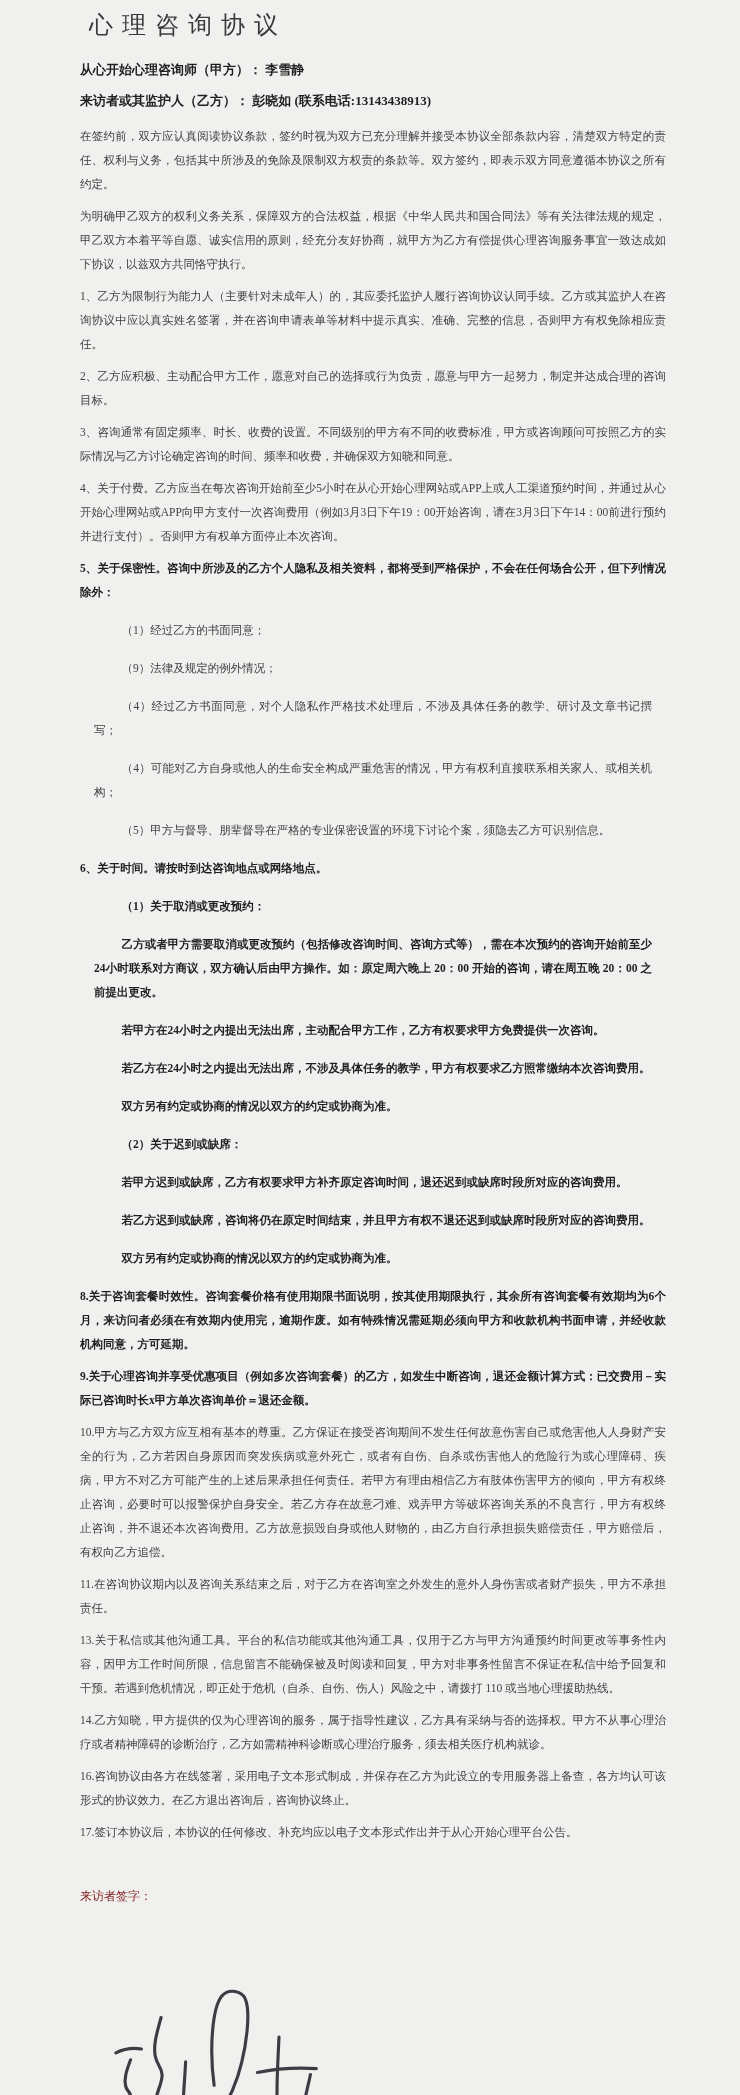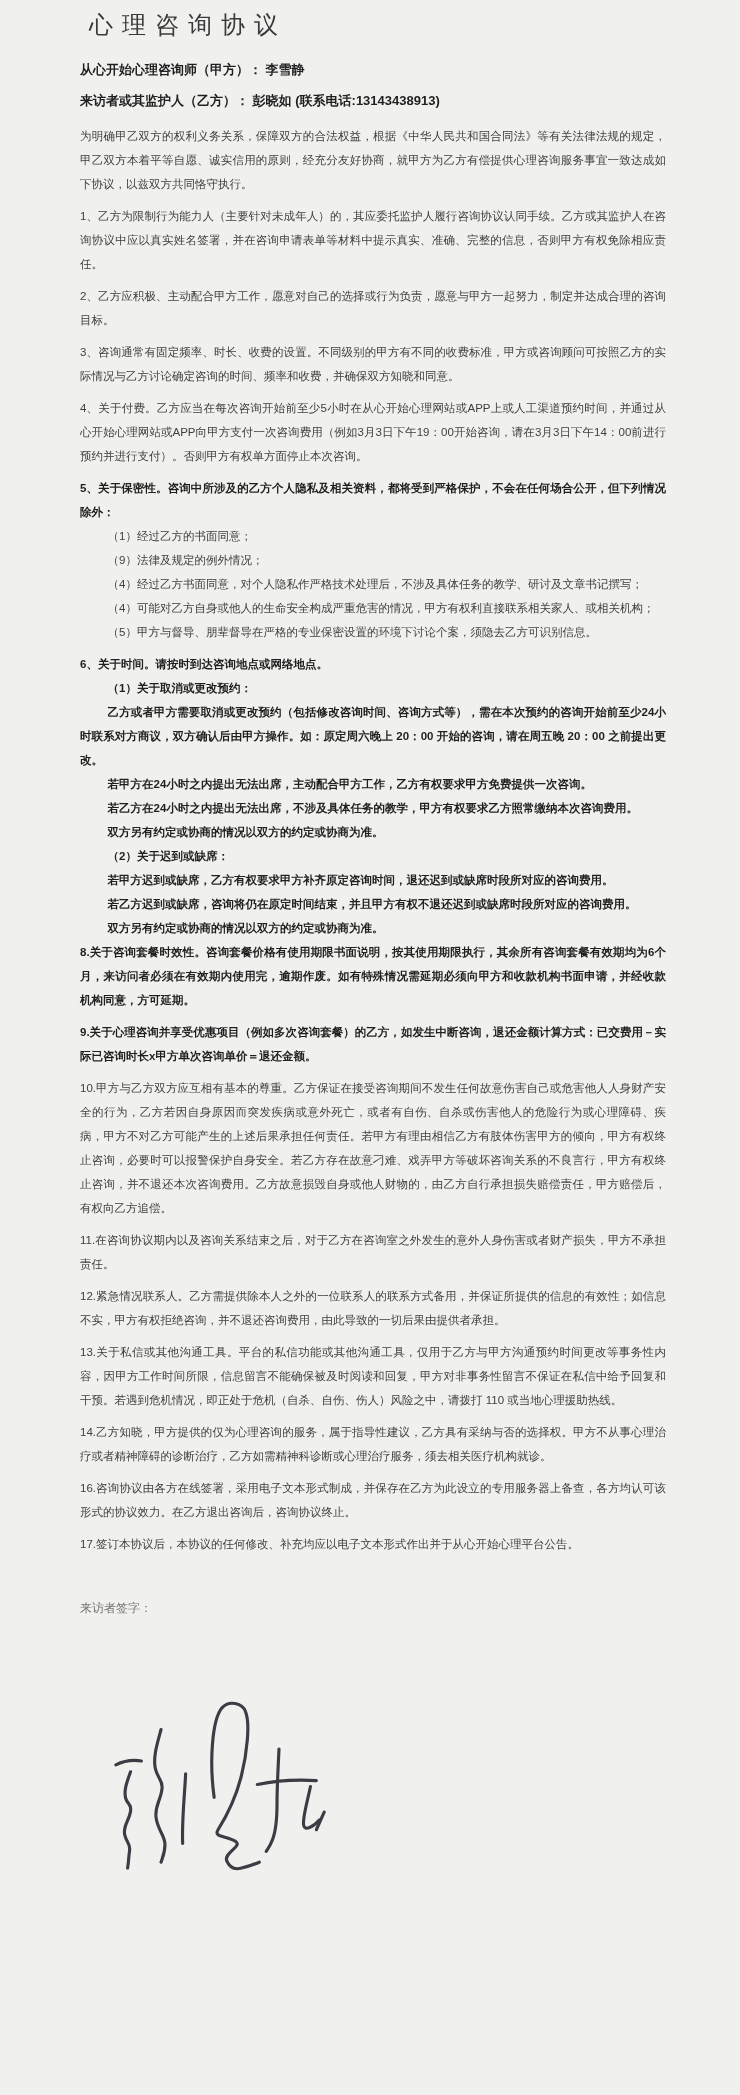--- a/index.html
+++ b/index.html
@@ -19,21 +19,21 @@
   h1.doc-title{
     margin:0 0 20px 0;
     text-align:left;
     font-size:24px;
     line-height:34px;
     font-weight:400;
     letter-spacing:9px;
     padding-left:9px; 
     color:#3a3a3a;
   }
-  p{margin:0;}
+  p{margin:0;font-family:Liberation Serif, serif;}
   .party{
     font-size:13px;
     line-height:16px;
     font-weight:bold;
     color:#1f1f1f;
     margin:0 0 15px 0;
   }
   .blk{
     font-size:11.5px;
     line-height:24px;
@@ -41,48 +41,49 @@
     text-align:justify;
     margin:0 0 8px 0;
   }
   .head{margin-bottom:0;}
   .item{
     font-size:11.5px;
     line-height:24px;
     color:#404040;
     text-align:justify;
     text-indent:2.4em;
-    margin:0;
+    margin:14px;
   }
   .bold{font-weight:bold;color:#1f1f1f;}
   .gap-top{margin-top:8px;}
   .sign-label{
     font-size:12px;
     line-height:24px;
-    color:#737373;
+    color:#7f1d1d;
     margin-top:40px;
   }
   .sig-area{
     margin-top:80px;
     margin-left:26px;
     width:230px;
     height:172px;
   }
   .sig-area svg{display:block;width:230px;height:172px;}
 </style>
 </head>
 <body>
 
 <div class="page">
 
   <h1 class="doc-title">心理咨询协议</h1>
 
   <p class="party">从心开始心理咨询师（甲方）： 李雪静</p>
   <p class="party">来访者或其监护人（乙方）： 彭晓如 (联系电话:13143438913)</p>
 
+  <p class="blk gap-top">在签约前，双方应认真阅读协议条款，签约时视为双方已充分理解并接受本协议全部条款内容，清楚双方特定的责任、权利与义务，包括其中所涉及的免除及限制双方权责的条款等。双方签约，即表示双方同意遵循本协议之所有约定。</p>
   <p class="blk">为明确甲乙双方的权利义务关系，保障双方的合法权益，根据《中华人民共和国合同法》等有关法律法规的规定，甲乙双方本着平等自愿、诚实信用的原则，经充分友好协商，就甲方为乙方有偿提供心理咨询服务事宜一致达成如下协议，以兹双方共同恪守执行。</p>
 
   <p class="blk">1、乙方为限制行为能力人（主要针对未成年人）的，其应委托监护人履行咨询协议认同手续。乙方或其监护人在咨询协议中应以真实姓名签署，并在咨询申请表单等材料中提示真实、准确、完整的信息，否则甲方有权免除相应责任。</p>
   <p class="blk">2、乙方应积极、主动配合甲方工作，愿意对自己的选择或行为负责，愿意与甲方一起努力，制定并达成合理的咨询目标。</p>
   <p class="blk">3、咨询通常有固定频率、时长、收费的设置。不同级别的甲方有不同的收费标准，甲方或咨询顾问可按照乙方的实际情况与乙方讨论确定咨询的时间、频率和收费，并确保双方知晓和同意。</p>
   <p class="blk">4、关于付费。乙方应当在每次咨询开始前至少5小时在从心开始心理网站或APP上或人工渠道预约时间，并通过从心开始心理网站或APP向甲方支付一次咨询费用（例如3月3日下午19：00开始咨询，请在3月3日下午14：00前进行预约并进行支付）。否则甲方有权单方面停止本次咨询。</p>
 
   <p class="blk bold head">5、关于保密性。咨询中所涉及的乙方个人隐私及相关资料，都将受到严格保护，不会在任何场合公开，但下列情况除外：</p>
   <p class="item">（1）经过乙方的书面同意；</p>
   <p class="item">（9）法律及规定的例外情况；</p>
@@ -98,21 +99,20 @@
   <p class="item bold">双方另有约定或协商的情况以双方的约定或协商为准。</p>
   <p class="item bold">（2）关于迟到或缺席：</p>
   <p class="item bold">若甲方迟到或缺席，乙方有权要求甲方补齐原定咨询时间，退还迟到或缺席时段所对应的咨询费用。</p>
   <p class="item bold">若乙方迟到或缺席，咨询将仍在原定时间结束，并且甲方有权不退还迟到或缺席时段所对应的咨询费用。</p>
   <p class="item bold">双方另有约定或协商的情况以双方的约定或协商为准。</p>
 
   <p class="blk bold">8.关于咨询套餐时效性。咨询套餐价格有使用期限书面说明，按其使用期限执行，其余所有咨询套餐有效期均为6个月，来访问者必须在有效期内使用完，逾期作废。如有特殊情况需延期必须向甲方和收款机构书面申请，并经收款机构同意，方可延期。</p>
   <p class="blk bold">9.关于心理咨询并享受优惠项目（例如多次咨询套餐）的乙方，如发生中断咨询，退还金额计算方式：已交费用－实际已咨询时长x甲方单次咨询单价＝退还金额。</p>
   <p class="blk">10.甲方与乙方双方应互相有基本的尊重。乙方保证在接受咨询期间不发生任何故意伤害自己或危害他人人身财产安全的行为，乙方若因自身原因而突发疾病或意外死亡，或者有自伤、自杀或伤害他人的危险行为或心理障碍、疾病，甲方不对乙方可能产生的上述后果承担任何责任。若甲方有理由相信乙方有肢体伤害甲方的倾向，甲方有权终止咨询，必要时可以报警保护自身安全。若乙方存在故意刁难、戏弄甲方等破坏咨询关系的不良言行，甲方有权终止咨询，并不退还本次咨询费用。乙方故意损毁自身或他人财物的，由乙方自行承担损失赔偿责任，甲方赔偿后，有权向乙方追偿。</p>
   <p class="blk">11.在咨询协议期内以及咨询关系结束之后，对于乙方在咨询室之外发生的意外人身伤害或者财产损失，甲方不承担责任。</p>
-  <p class="blk">12.紧急情况联系人。乙方需提供除本人之外的一位联系人的联系方式备用，并保证所提供的信息的有效性；如信息不实，甲方有权拒绝咨询，并不退还咨询费用，由此导致的一切后果由提供者承担。</p>
   <p class="blk">13.关于私信或其他沟通工具。平台的私信功能或其他沟通工具，仅用于乙方与甲方沟通预约时间更改等事务性内容，因甲方工作时间所限，信息留言不能确保被及时阅读和回复，甲方对非事务性留言不保证在私信中给予回复和干预。若遇到危机情况，即正处于危机（自杀、自伤、伤人）风险之中，请拨打 110 或当地心理援助热线。</p>
   <p class="blk">14.乙方知晓，甲方提供的仅为心理咨询的服务，属于指导性建议，乙方具有采纳与否的选择权。甲方不从事心理治疗或者精神障碍的诊断治疗，乙方如需精神科诊断或心理治疗服务，须去相关医疗机构就诊。</p>
   <p class="blk">16.咨询协议由各方在线签署，采用电子文本形式制成，并保存在乙方为此设立的专用服务器上备查，各方均认可该形式的协议效力。在乙方退出咨询后，咨询协议终止。</p>
   <p class="blk">17.签订本协议后，本协议的任何修改、补充均应以电子文本形式作出并于从心开始心理平台公告。</p>
 
   <p class="sign-label">来访者签字：</p>
 
   <div class="sig-area">
     <svg viewBox="0 0 230 175" xmlns="http://www.w3.org/2000/svg" fill="none" stroke="#3c3c44" stroke-width="3.2" stroke-linecap="round" stroke-linejoin="round">
       <path d="M8,66 Q20,60 34,62"></path>

